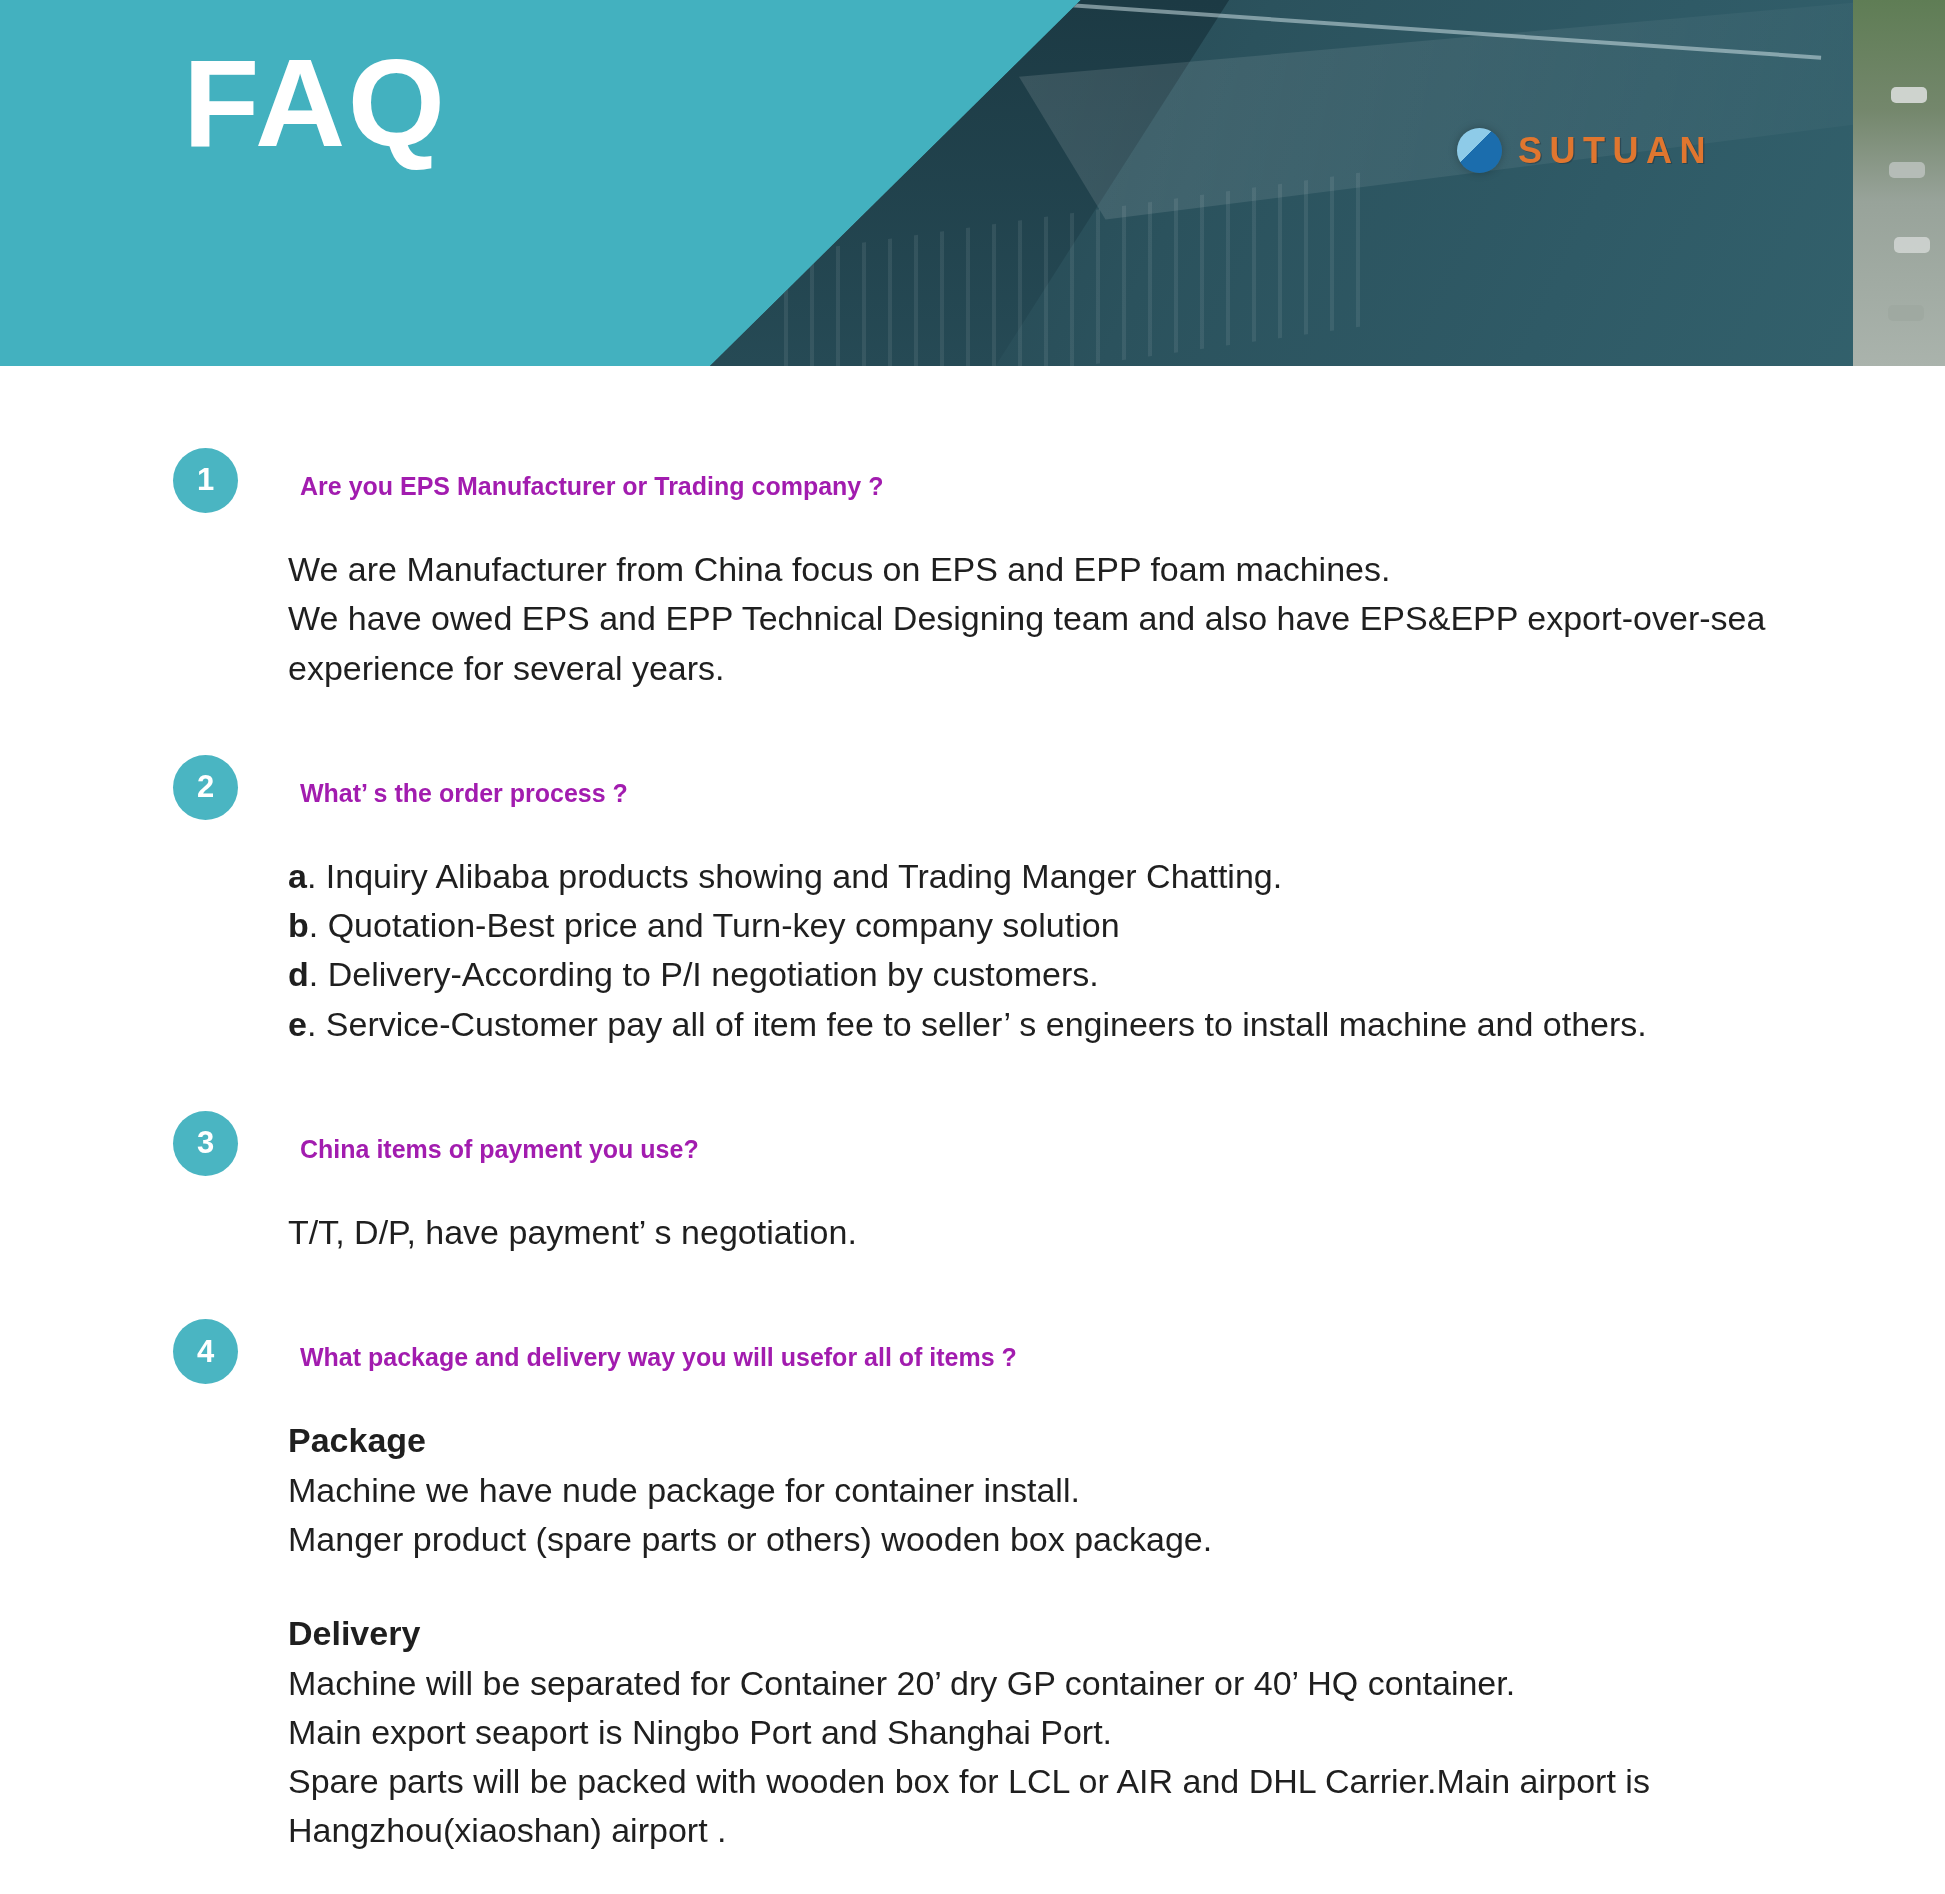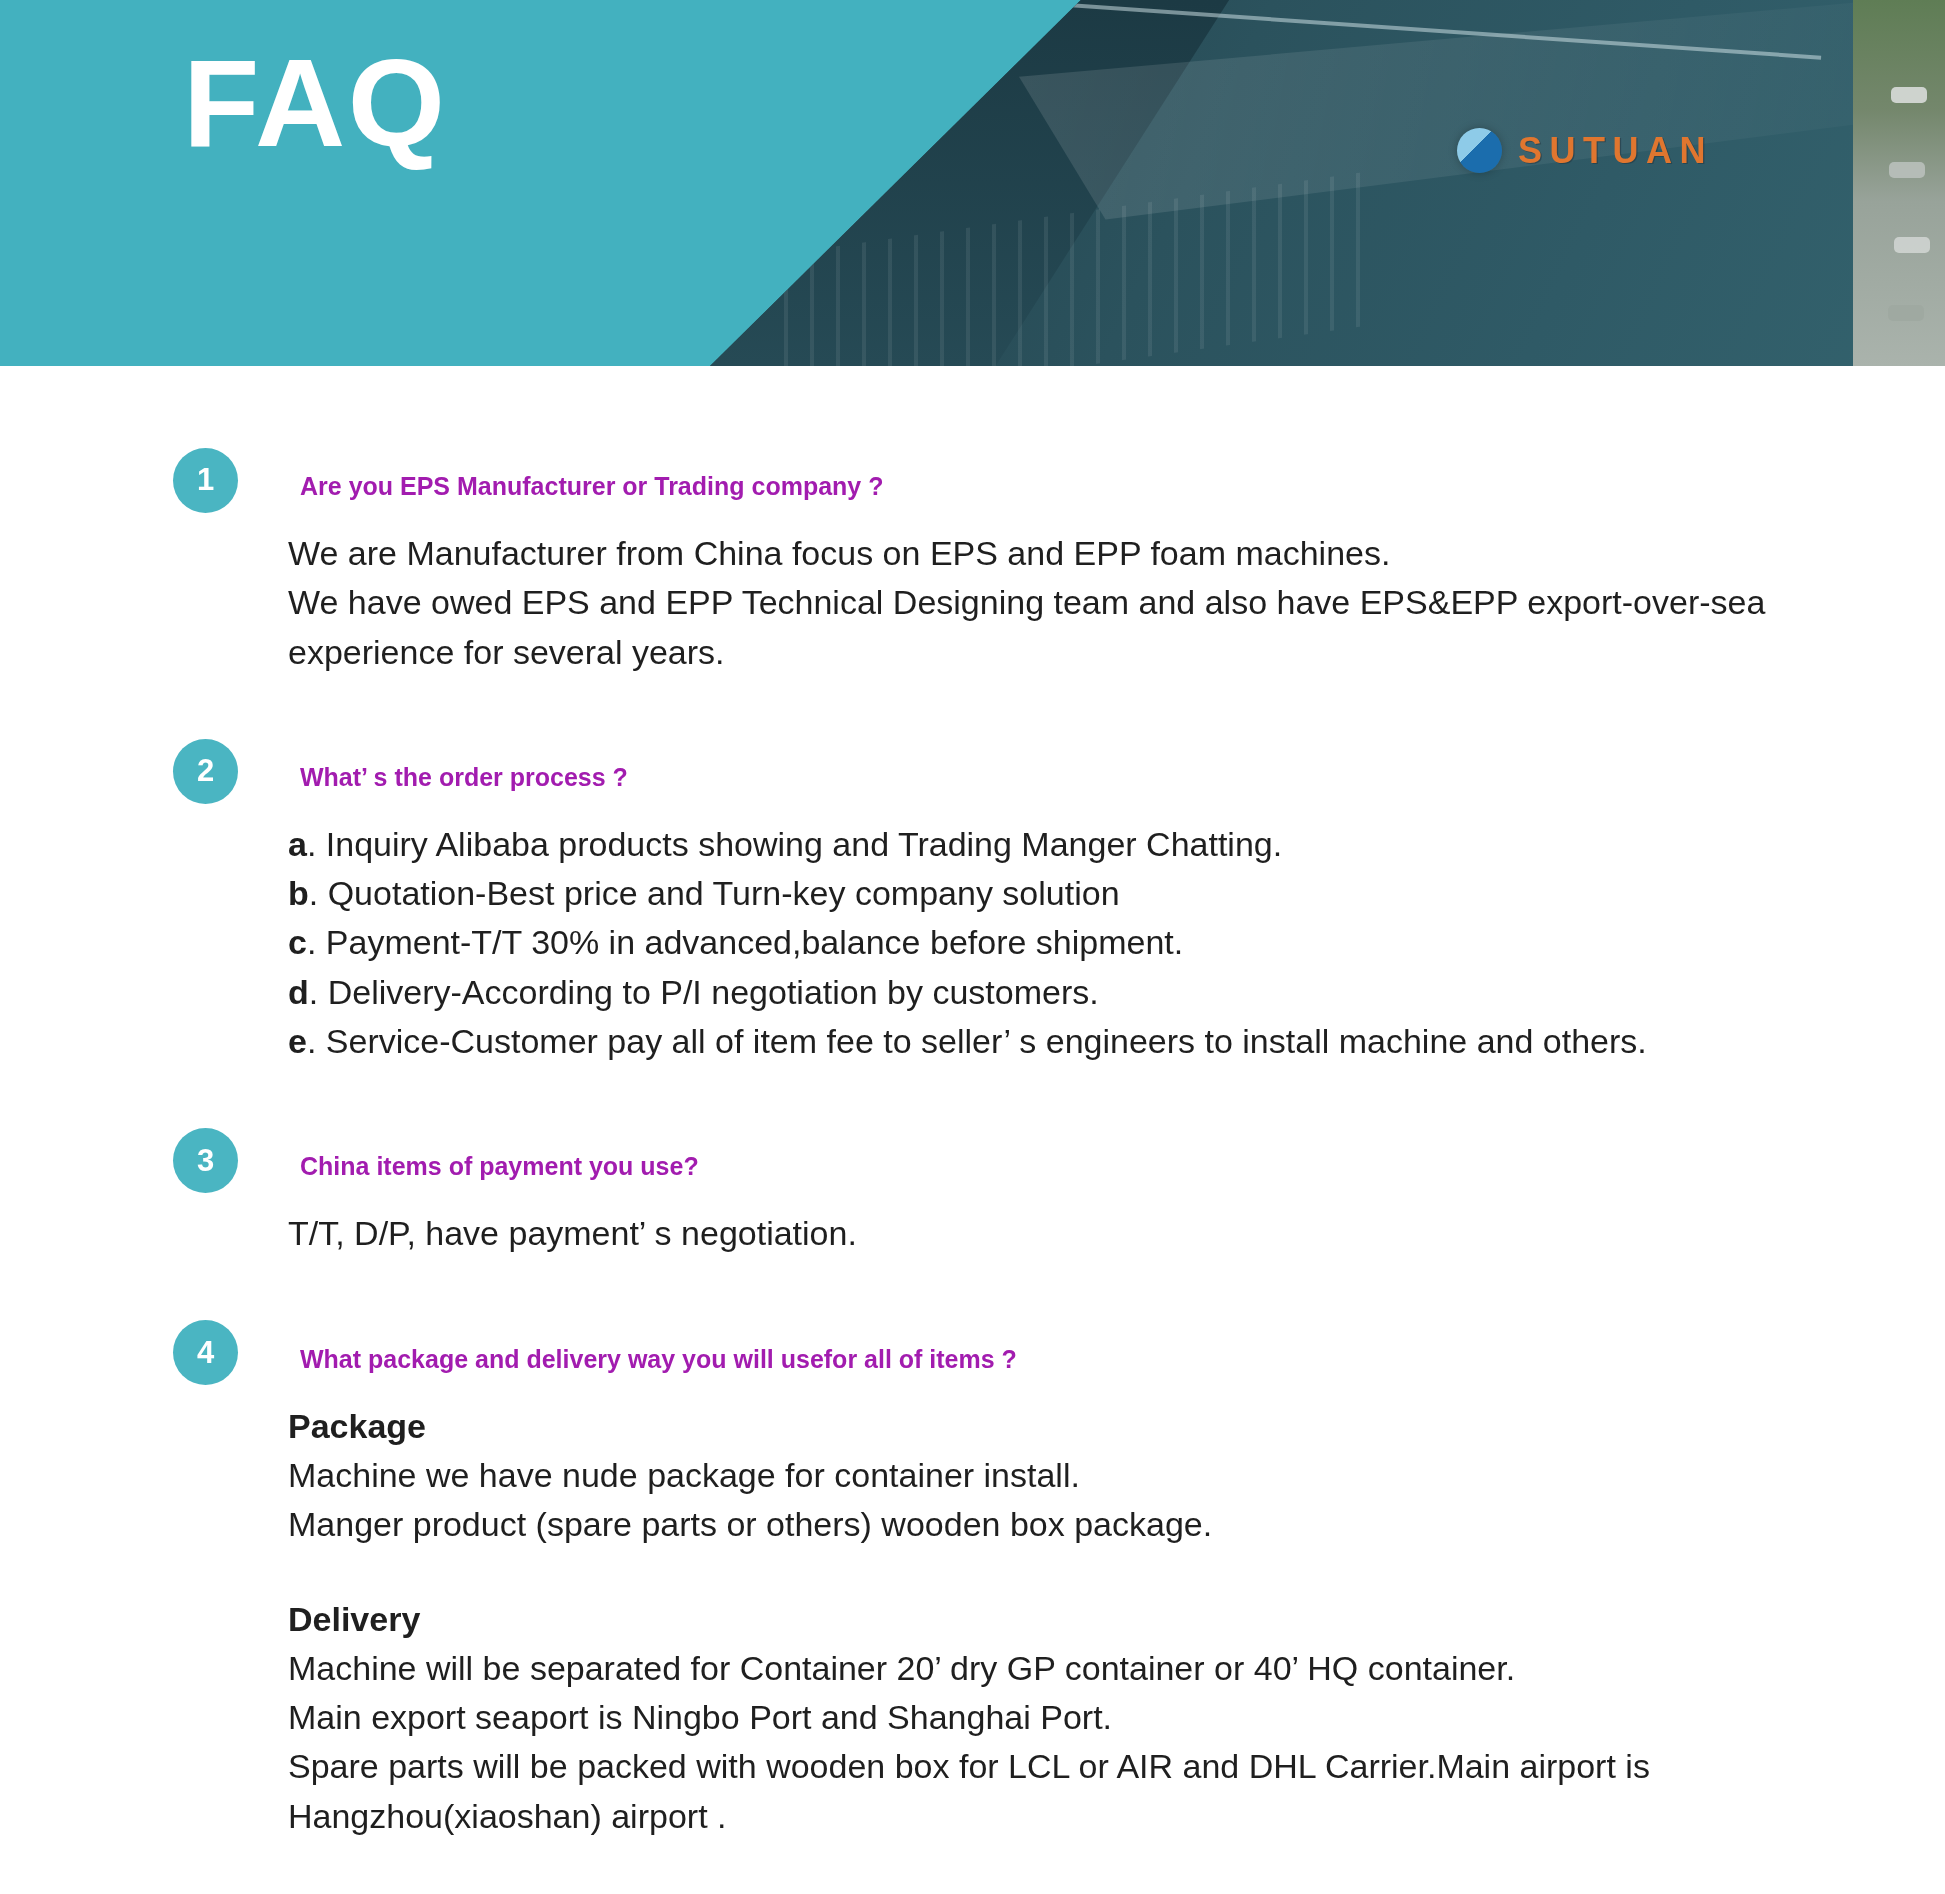--- a/index.html
+++ b/index.html
@@ -116,21 +116,21 @@
     margin-top: -11.2px;
   }
   .faq-content { flex: 1 1 auto; max-width: 1569px; }
   .question {
     margin: 12px;
     color: #a21caf;
     font-weight: bold;
     font-size: 25px;
     line-height: 1.2;
   }
-  .answer { margin-top: 28px; font-size: 34px; line-height: 1.45; }
+  .answer { margin-top: 44px; font-size: 34px; line-height: 1.45; }
   .answer p { margin: 0; }
   .answer .step b { font-weight: bold; }
   .block { margin-top: 0; margin-bottom: 45px; }
   .block:last-child { margin-bottom: 0; }
   .block-heading { font-weight: bold; }
 </style>
 </head>
 <body>
 
 <header class="header">
@@ -170,21 +170,20 @@
 
   <section class="faq-item">
     <div class="num-circle">
       <span>2</span>
     </div>
     <div class="faq-content">
       <h2 class="question">What’ s the order process ?</h2>
       <div class="answer">
         <p class="step"><b>a</b><span>. Inquiry Alibaba products showing and Trading Manger Chatting.</span></p>
         <p class="step"><b>b</b><span>. Quotation-Best price and Turn-key company solution</span></p>
-        <p class="step"><b>c</b><span>. Payment-T/T 30% in advanced,balance before shipment.</span></p>
         <p class="step"><b>d</b><span>. Delivery-According to P/I negotiation by customers.</span></p>
         <p class="step"><b>e</b><span>. Service-Customer pay all of item fee to seller’ s engineers to install machine and others.</span></p>
       </div>
     </div>
   </section>
 
   <section class="faq-item">
     <div class="num-circle">
       <span>3</span>
     </div>

